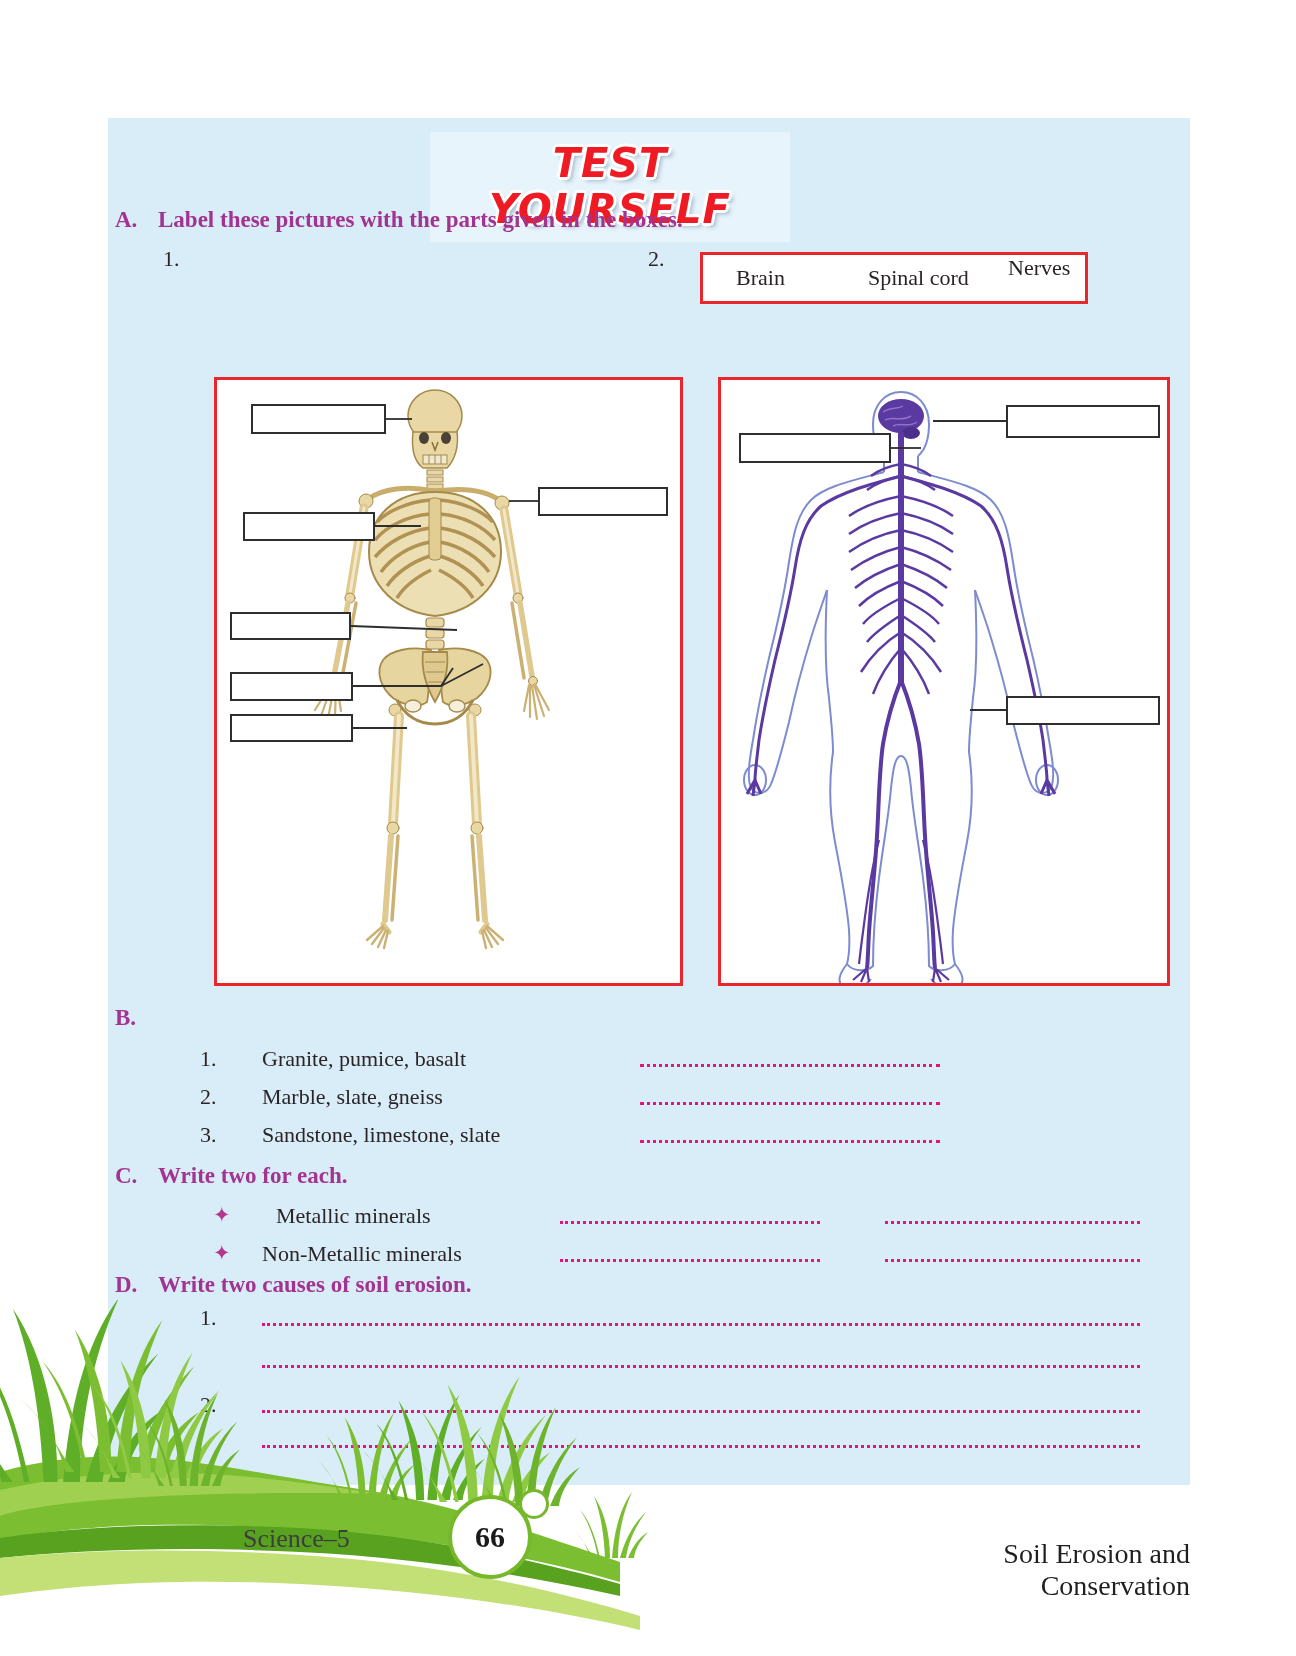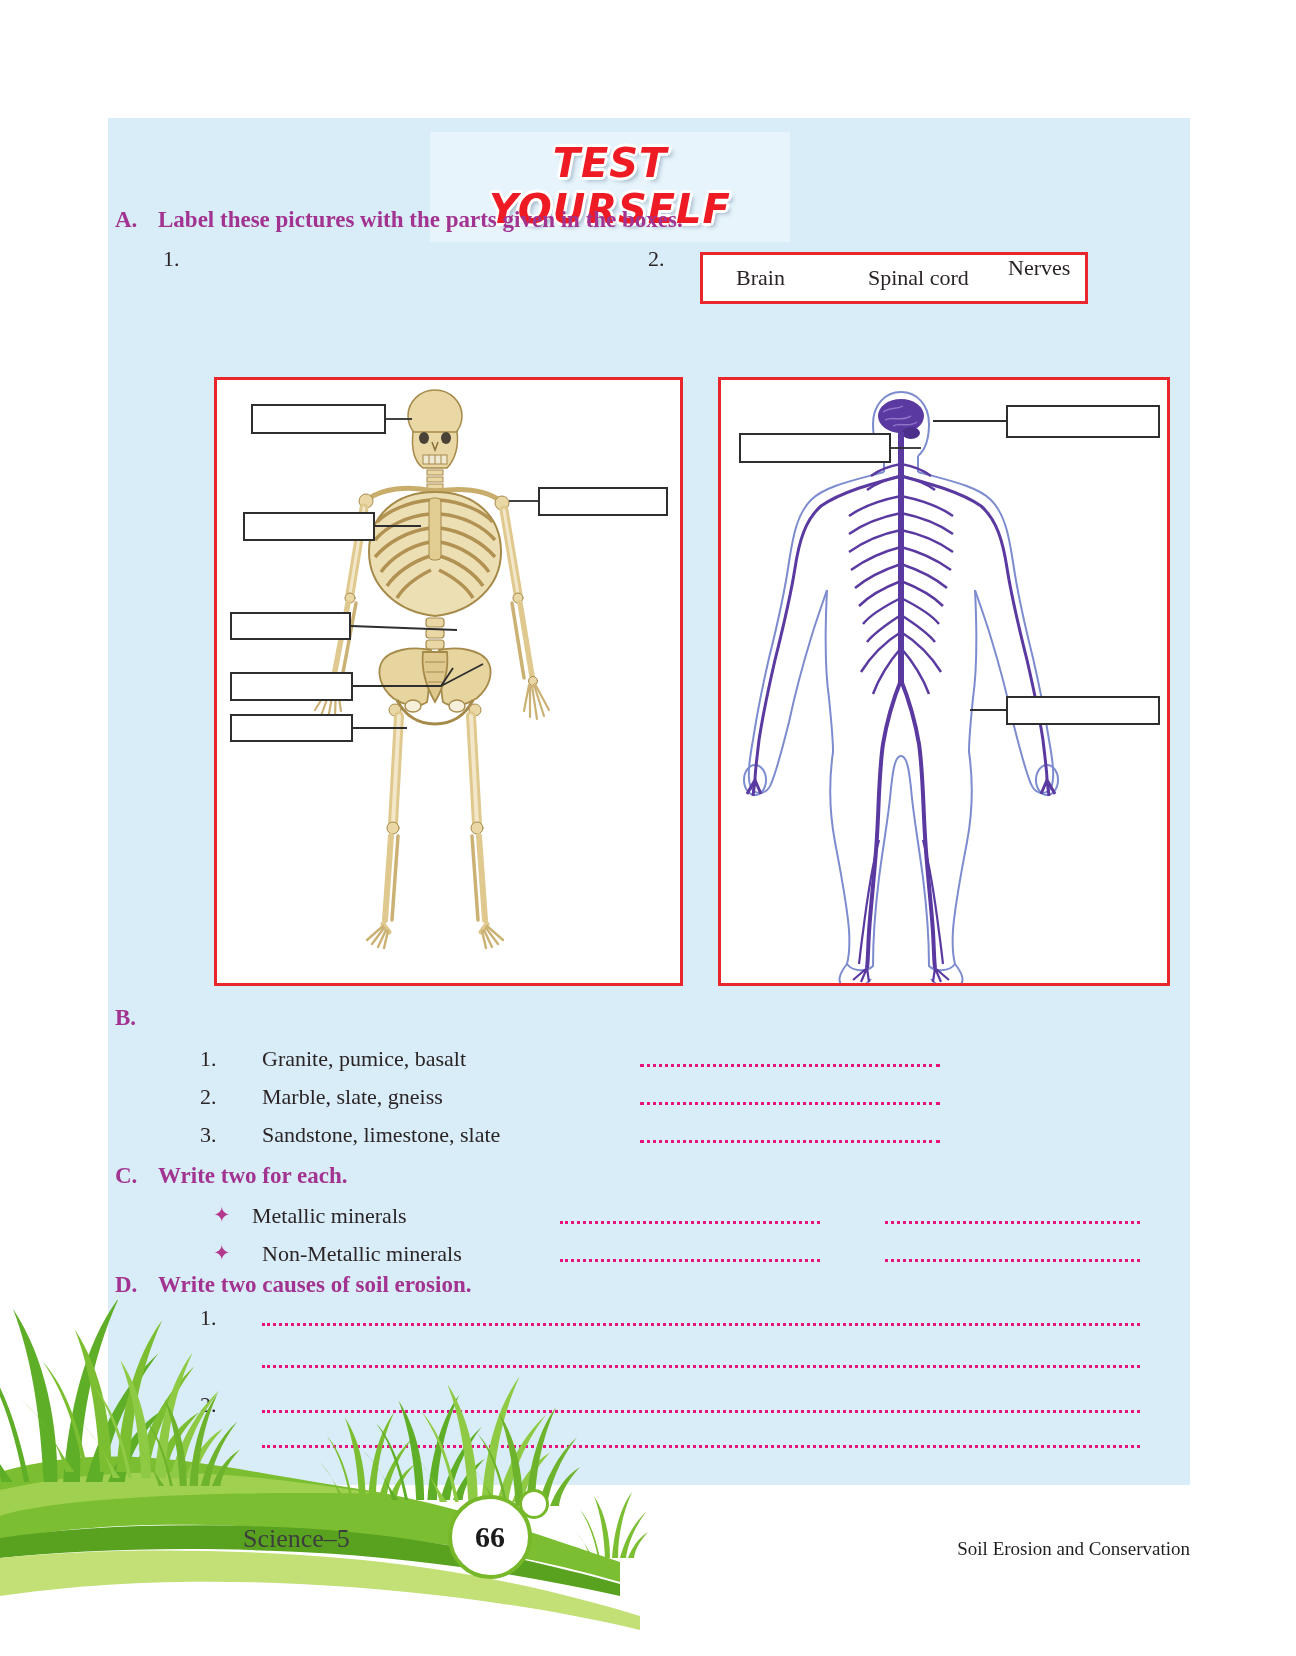--- a/index.html
+++ b/index.html
@@ -22,21 +22,21 @@
   .lbox{background:#ffffff;border:2.5px solid #2e2e2e;box-sizing:border-box;}
   .dots{border-bottom:3px dotted #e9117c;height:20px;}
   .bullet{color:#b5388f;font-size:21px;font-family:"DejaVu Sans",sans-serif;}
   .pagecircle{left:448px;top:1495px;width:84px;height:84px;border-radius:50%;
               background:#fff;border:4px solid #76b82a;box-sizing:border-box;z-index:5;
               display:flex;align-items:center;justify-content:center;
               font-weight:bold;font-size:30px;color:#1b1b1b;}
   .smallcircle{left:519px;top:1489px;width:30px;height:30px;border-radius:50%;
                background:#fff;border:3.5px solid #76b82a;box-sizing:border-box;z-index:4;}
   .bookname{left:243px;top:1524px;font-size:26px;color:#3d3d3d;z-index:6;}
-  .chaptername{left:860px;top:1538px;width:330px;text-align:right;font-size:19px;color:#1f1f1f;}
+  .chaptername{left:860px;top:1538px;width:330px;text-align:right;font-size:28px;color:#1f1f1f;}
   .grass{left:0;top:1300px;z-index:3;}
 </style>
 </head>
 <body>
 
 <div class="page">
 
   <div class="abs panel"></div>
 
   <div class="abs title">TEST YOURSELF</div>
@@ -241,21 +241,21 @@
   <div class="abs dots" style="left:640px;top:1082px;width:300px;"></div>
 
   <div class="abs num" style="left:200px;top:1122px;">3.</div>
   <div class="abs qtext" style="left:262px;top:1122px;">Sandstone, limestone, slate</div>
   <div class="abs dots" style="left:640px;top:1120px;width:300px;"></div>
 
   <div class="abs sec-letter" style="left:115px;top:1163px;">C.</div>
   <div class="abs sec-title" style="left:158px;top:1163px;">Write two for each.</div>
 
   <div class="abs bullet" style="left:213px;top:1203px;">✦</div>
-  <div class="abs qtext" style="left:252px;top:1203px;">Metallic minerals</div>
+  <div class="abs qtext" style="left:276px;top:1203px;">Metallic minerals</div>
   <div class="abs dots" style="left:560px;top:1201px;width:260px;"></div>
   <div class="abs dots" style="left:885px;top:1201px;width:255px;"></div>
 
   <div class="abs bullet" style="left:213px;top:1241px;">✦</div>
   <div class="abs qtext" style="left:262px;top:1241px;">Non-Metallic minerals</div>
   <div class="abs dots" style="left:560px;top:1239px;width:260px;"></div>
   <div class="abs dots" style="left:885px;top:1239px;width:255px;"></div>
 
   <div class="abs sec-letter" style="left:115px;top:1272px;">D.</div>
   <div class="abs sec-title" style="left:158px;top:1272px;">Write two causes of soil erosion.</div>

